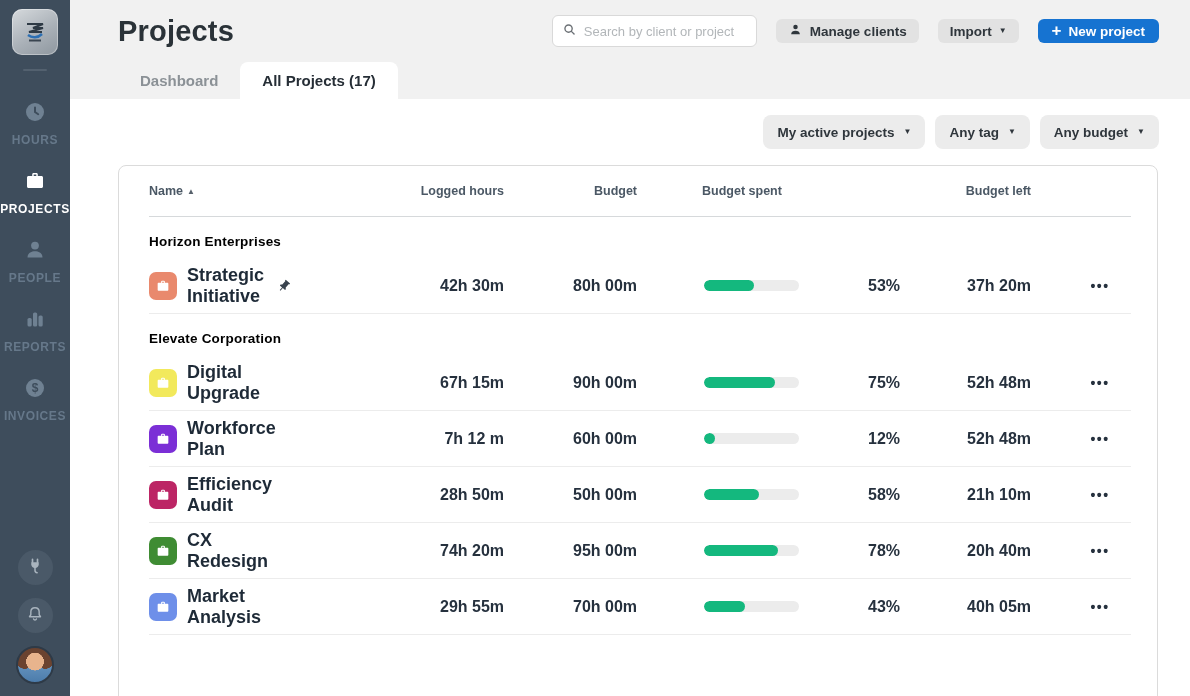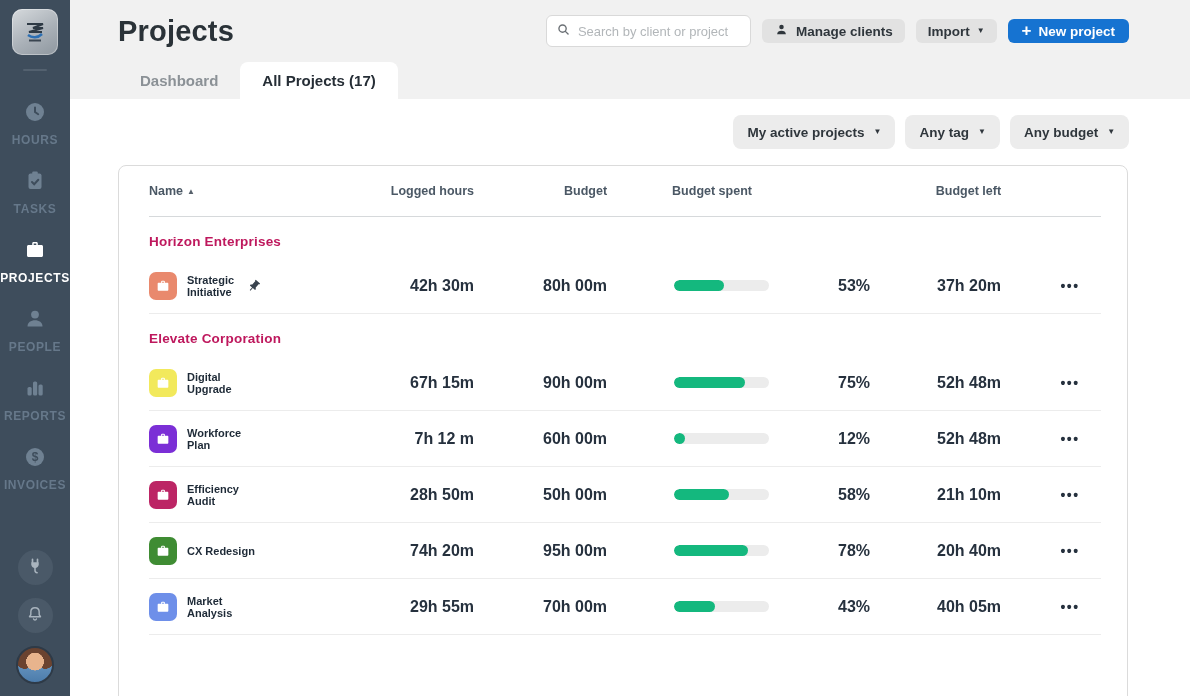--- a/index.html
+++ b/index.html
@@ -23,21 +23,21 @@
       radial-gradient(circle at 50% 14%, #6b4330 0 34%, rgba(0,0,0,0) 35%),
       radial-gradient(circle at 20% 36%, #6b4330 0 24%, rgba(0,0,0,0) 25%),
       radial-gradient(circle at 80% 36%, #6b4330 0 24%, rgba(0,0,0,0) 25%),
       linear-gradient(180deg,#7aa7cf 0%, #4c7cab 100%); }
 
   
   .main { flex:1; display:flex; flex-direction:column; background:#fff; }
   .header { background:#F1F1F1; }
   .header-top { height:62px; display:flex; align-items:center; padding:0 68px 0 48px; }
   .page-title { font-size:29px; font-weight:bold; color:#2A3238; letter-spacing:.2px; }
-  .header-actions { margin-left:auto; display:flex; align-items:center; gap:11px; }
+  .header-actions { margin-left:auto; display:flex; align-items:center; gap:19px; }
   .search-box { width:205px; height:32px; background:#fff; border:1px solid #D9D9D9; border-radius:6px; display:flex; align-items:center; padding:0 9px; gap:7px; }
   .search-box input { border:none; outline:none; flex:1; font-size:13px; font-family:"Liberation Sans",sans-serif; color:#333; background:transparent; }
   .search-box input::placeholder { color:#B2B6B9; }
   .btn { height:24px; border:none; border-radius:6px; display:flex; align-items:center; gap:7px; padding:0 12px; font-family:"Liberation Sans",sans-serif; font-size:13.5px; font-weight:bold; cursor:pointer; }
   .btn-gray { background:#E2E2E2; color:#2F363C; }
   .btn-blue { background:#1673D1; color:#fff; padding:0 14px; }
   .btn .plus { font-size:17px; font-weight:bold; line-height:1; margin-top:-2px; }
   .caret { font-size:8px; line-height:1; color:#2F363C; }
 
   .tabbar { height:37px; display:flex; align-items:flex-end; padding-left:48px; }
@@ -49,25 +49,25 @@
   .filter-btn { height:34px; background:#ECECEC; border:none; border-radius:8px; display:flex; align-items:center; gap:9px; padding:0 14px; font-family:"Liberation Sans",sans-serif; font-size:13.5px; font-weight:bold; color:#2F363C; cursor:pointer; }
 
   
   .card { margin:16px 69px 0 48px; background:#fff; border:1px solid #DBDBDB; border-radius:8px; padding:0 26px 0 30px; min-height:560px; }
   .grid { display:grid; grid-template-columns:1fr 175px 95px 150px 45px 85px 62px; align-items:center;gap:38px; }
   .thead { height:51px; border-bottom:1px solid #D6D9DB; color:#4B5865; font-size:12.5px; font-weight:bold; }
   .th-right { text-align:right; }
   .th-spent { padding-left:27px; text-align:left; }
   .sort-arrow { font-size:8px; color:#56606B; margin-left:4px; vertical-align:1px; }
 
-  .group-label { padding:17px 0 9px; color:#be185d; font-weight:bold; font-size:13.5px; letter-spacing:.2px; }
+  .group-label { padding:17px 0 9px; color:#000000; font-weight:bold; font-size:13.5px; letter-spacing:.2px; }
   .prow { height:56px; border-bottom:1px solid #ECECEC; cursor:pointer; }
   .name-cell { display:flex; align-items:center; }
   .picon { width:28px; height:28px; border-radius:7px; display:flex; align-items:center; justify-content:center; flex:none; }
-  .pname { font-size:11px; font-weight:bold; color:#1E2A37; margin-left:10px; }
+  .pname { font-size:18px; font-weight:bold; color:#1E2A37; margin-left:10px; }
   .pin { margin-left:13px; display:flex; align-items:center; }
   .pin svg { transform:rotate(42deg); }
   .num { text-align:right; font-size:16px; font-weight:bold; color:#26313E; }
   .barcell { display:flex; }
   .track { width:95px; height:11px; background:#ECECEC; border-radius:6px; margin-left:29px; overflow:hidden; }
   .fill { height:100%; border-radius:6px; background:#14B87E; }
   .pctcell { padding-right:8px; }
   .menucell { text-align:center; }
   .dots { font-size:14px; font-weight:bold; letter-spacing:1.5px; color:#26313E; cursor:pointer; }
 </style>
@@ -86,30 +86,20 @@
 
   <div class="side-nav">
     <div class="nav-item">
       <span>
         <svg width="24" height="24" viewBox="0 0 24 24">
             <circle cx="12" cy="12" r="9" fill="currentColor"></circle>
             <path d="M12 7.5V12l3.2 2.2" stroke="#3E4D5C" stroke-width="2" fill="none" stroke-linecap="round"></path>
           </svg>
       </span>
       <span class="nav-label">HOURS</span>
-    </div>
-    <div class="nav-item">
-      <span>
-        <svg width="24" height="24" viewBox="0 0 24 24">
-            <rect x="5.5" y="4.5" width="13" height="15.5" rx="2" fill="currentColor"></rect>
-            <rect x="9.2" y="2.5" width="5.6" height="4" rx="1.2" fill="currentColor"></rect>
-            <path d="M9 13l2.2 2.2 4.1-4.4" stroke="#3E4D5C" stroke-width="2" fill="none" stroke-linecap="round"></path>
-          </svg>
-      </span>
-      <span class="nav-label">TASKS</span>
     </div>
     <div class="nav-item active">
       <span>
         <svg width="24" height="24" viewBox="0 0 24 24">
             <path d="M9.2 7V5.4C9.2 4.6 9.8 4 10.6 4h2.8c.8 0 1.4.6 1.4 1.4V7h3.7c.8 0 1.5.7 1.5 1.5v9c0 .8-.7 1.5-1.5 1.5h-13C4.7 19 4 18.3 4 17.5v-9C4 7.7 4.7 7 5.5 7h3.7zm1.5-1.4V7h2.6V5.6h-2.6z" fill="currentColor"></path>
           </svg>
       </span>
       <span class="nav-label">PROJECTS</span>
     </div>
     <div class="nav-item">

